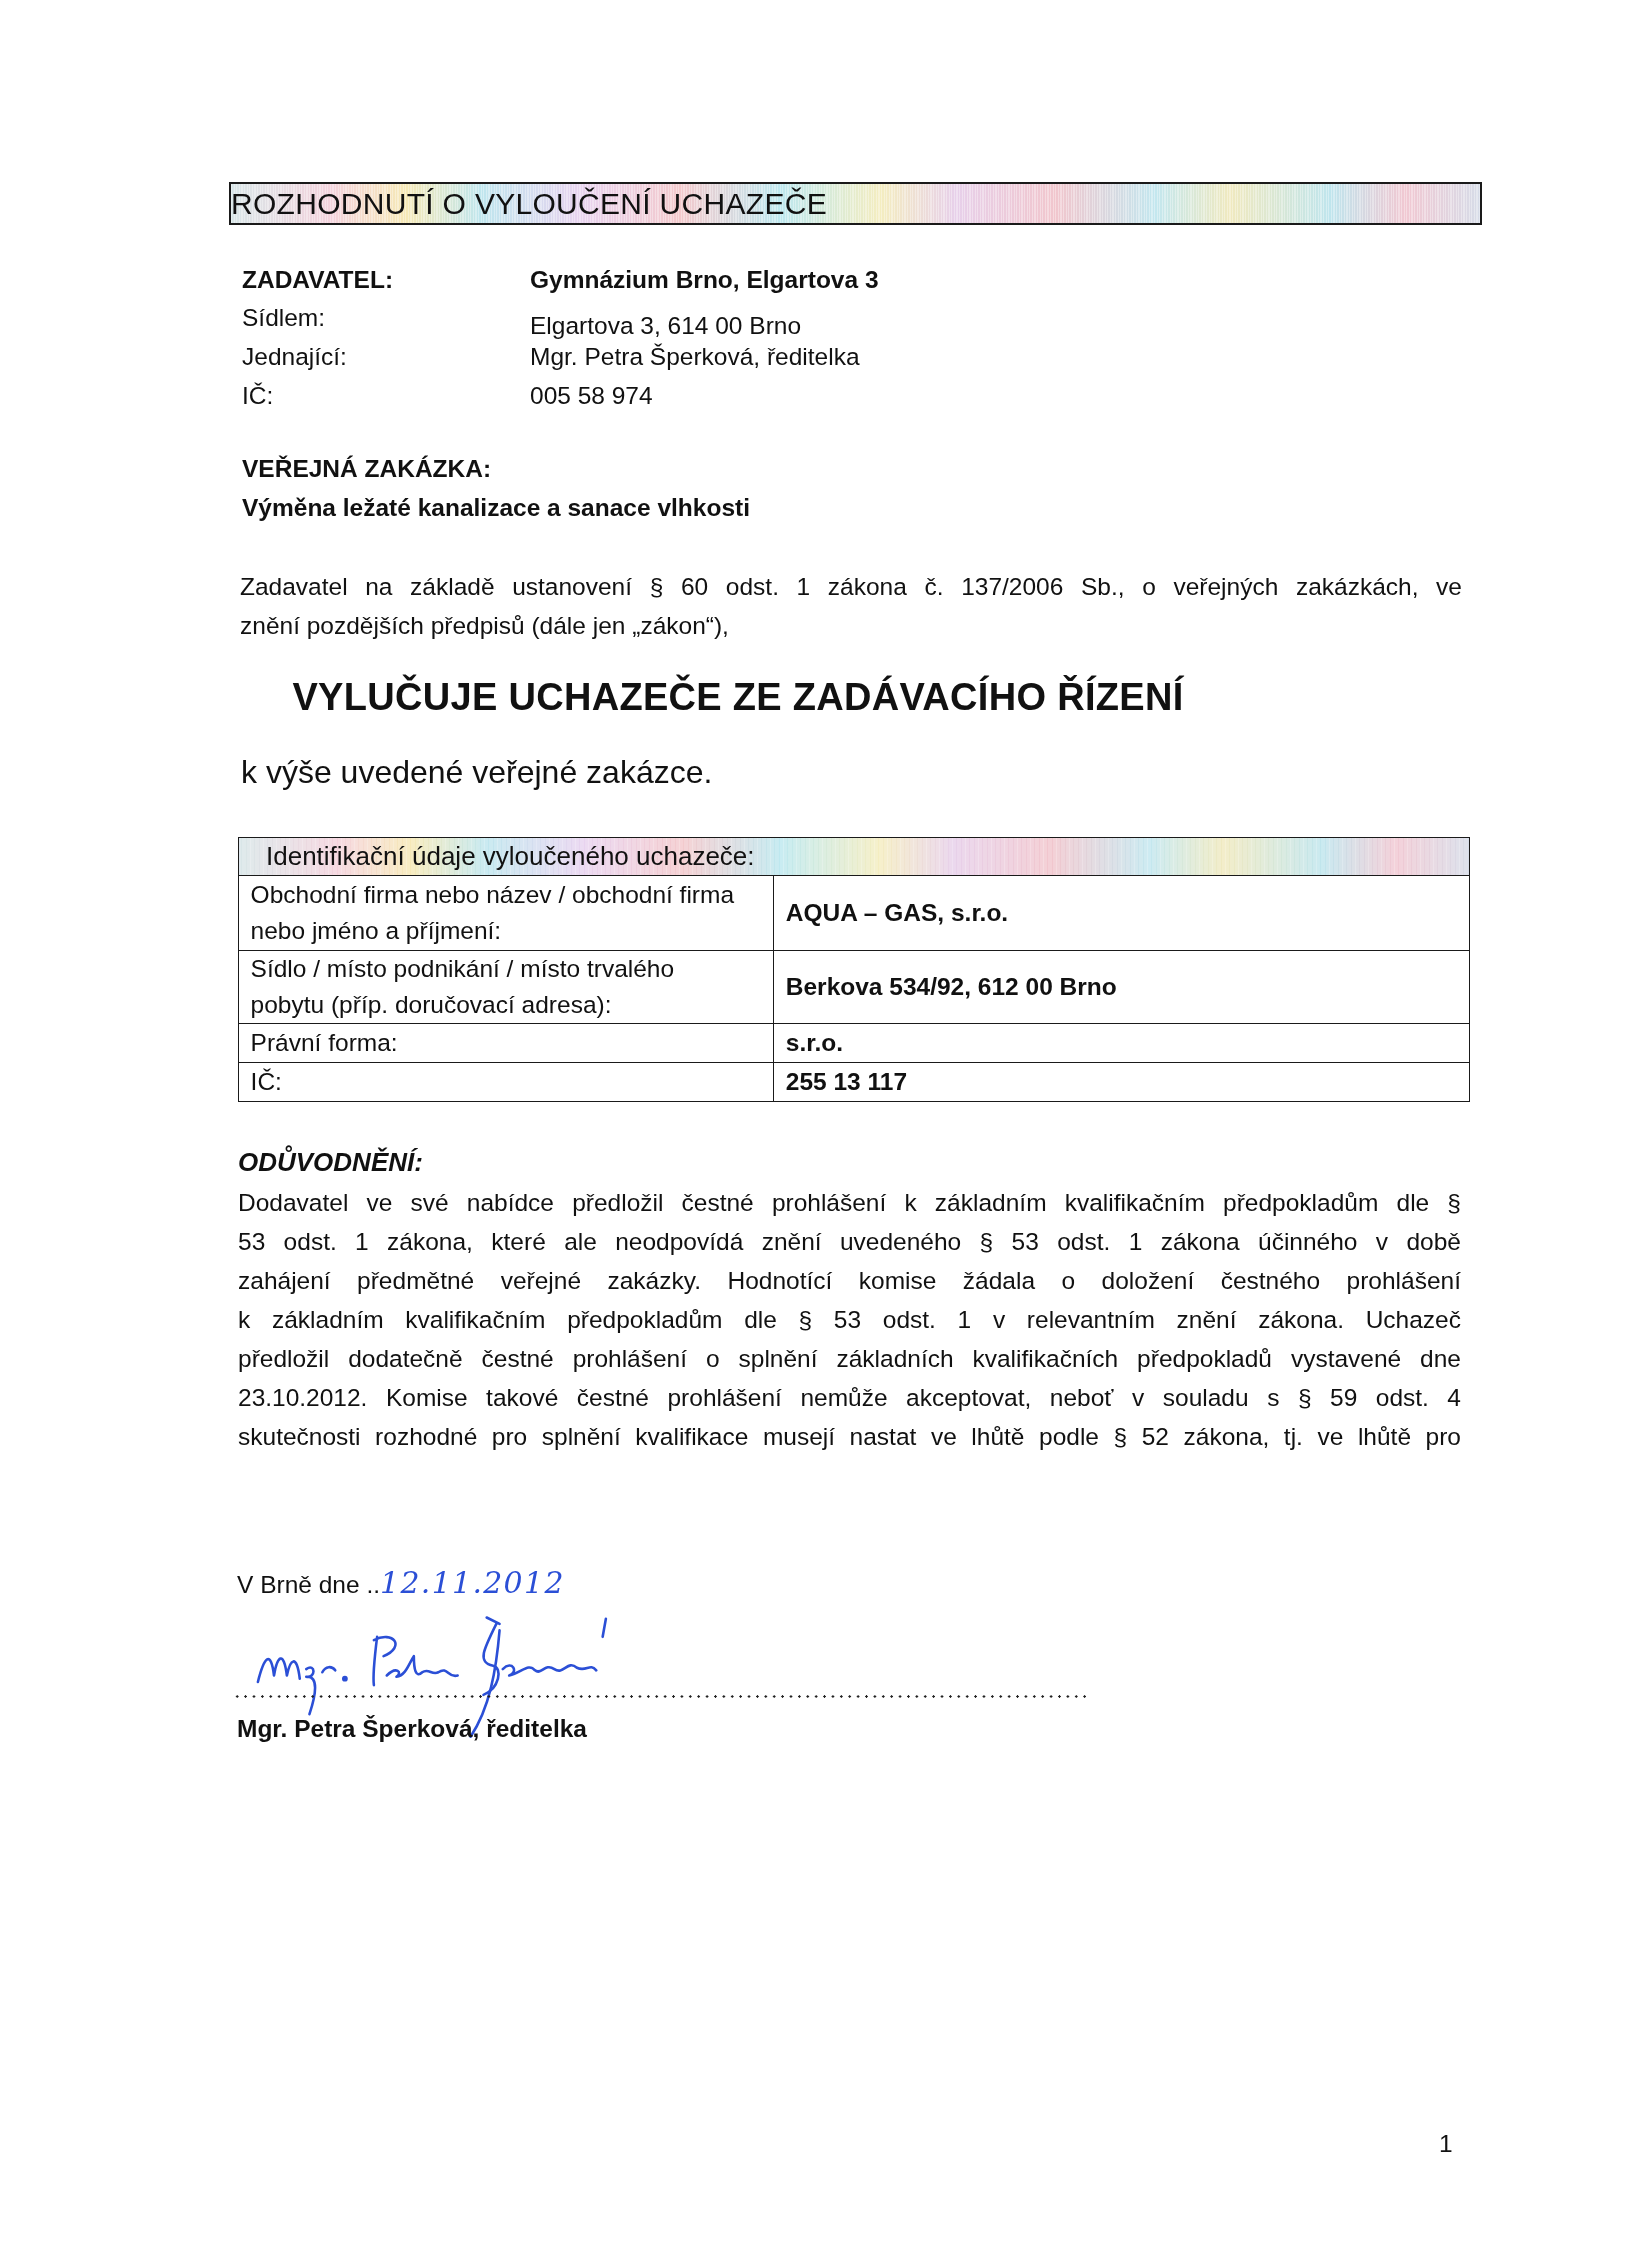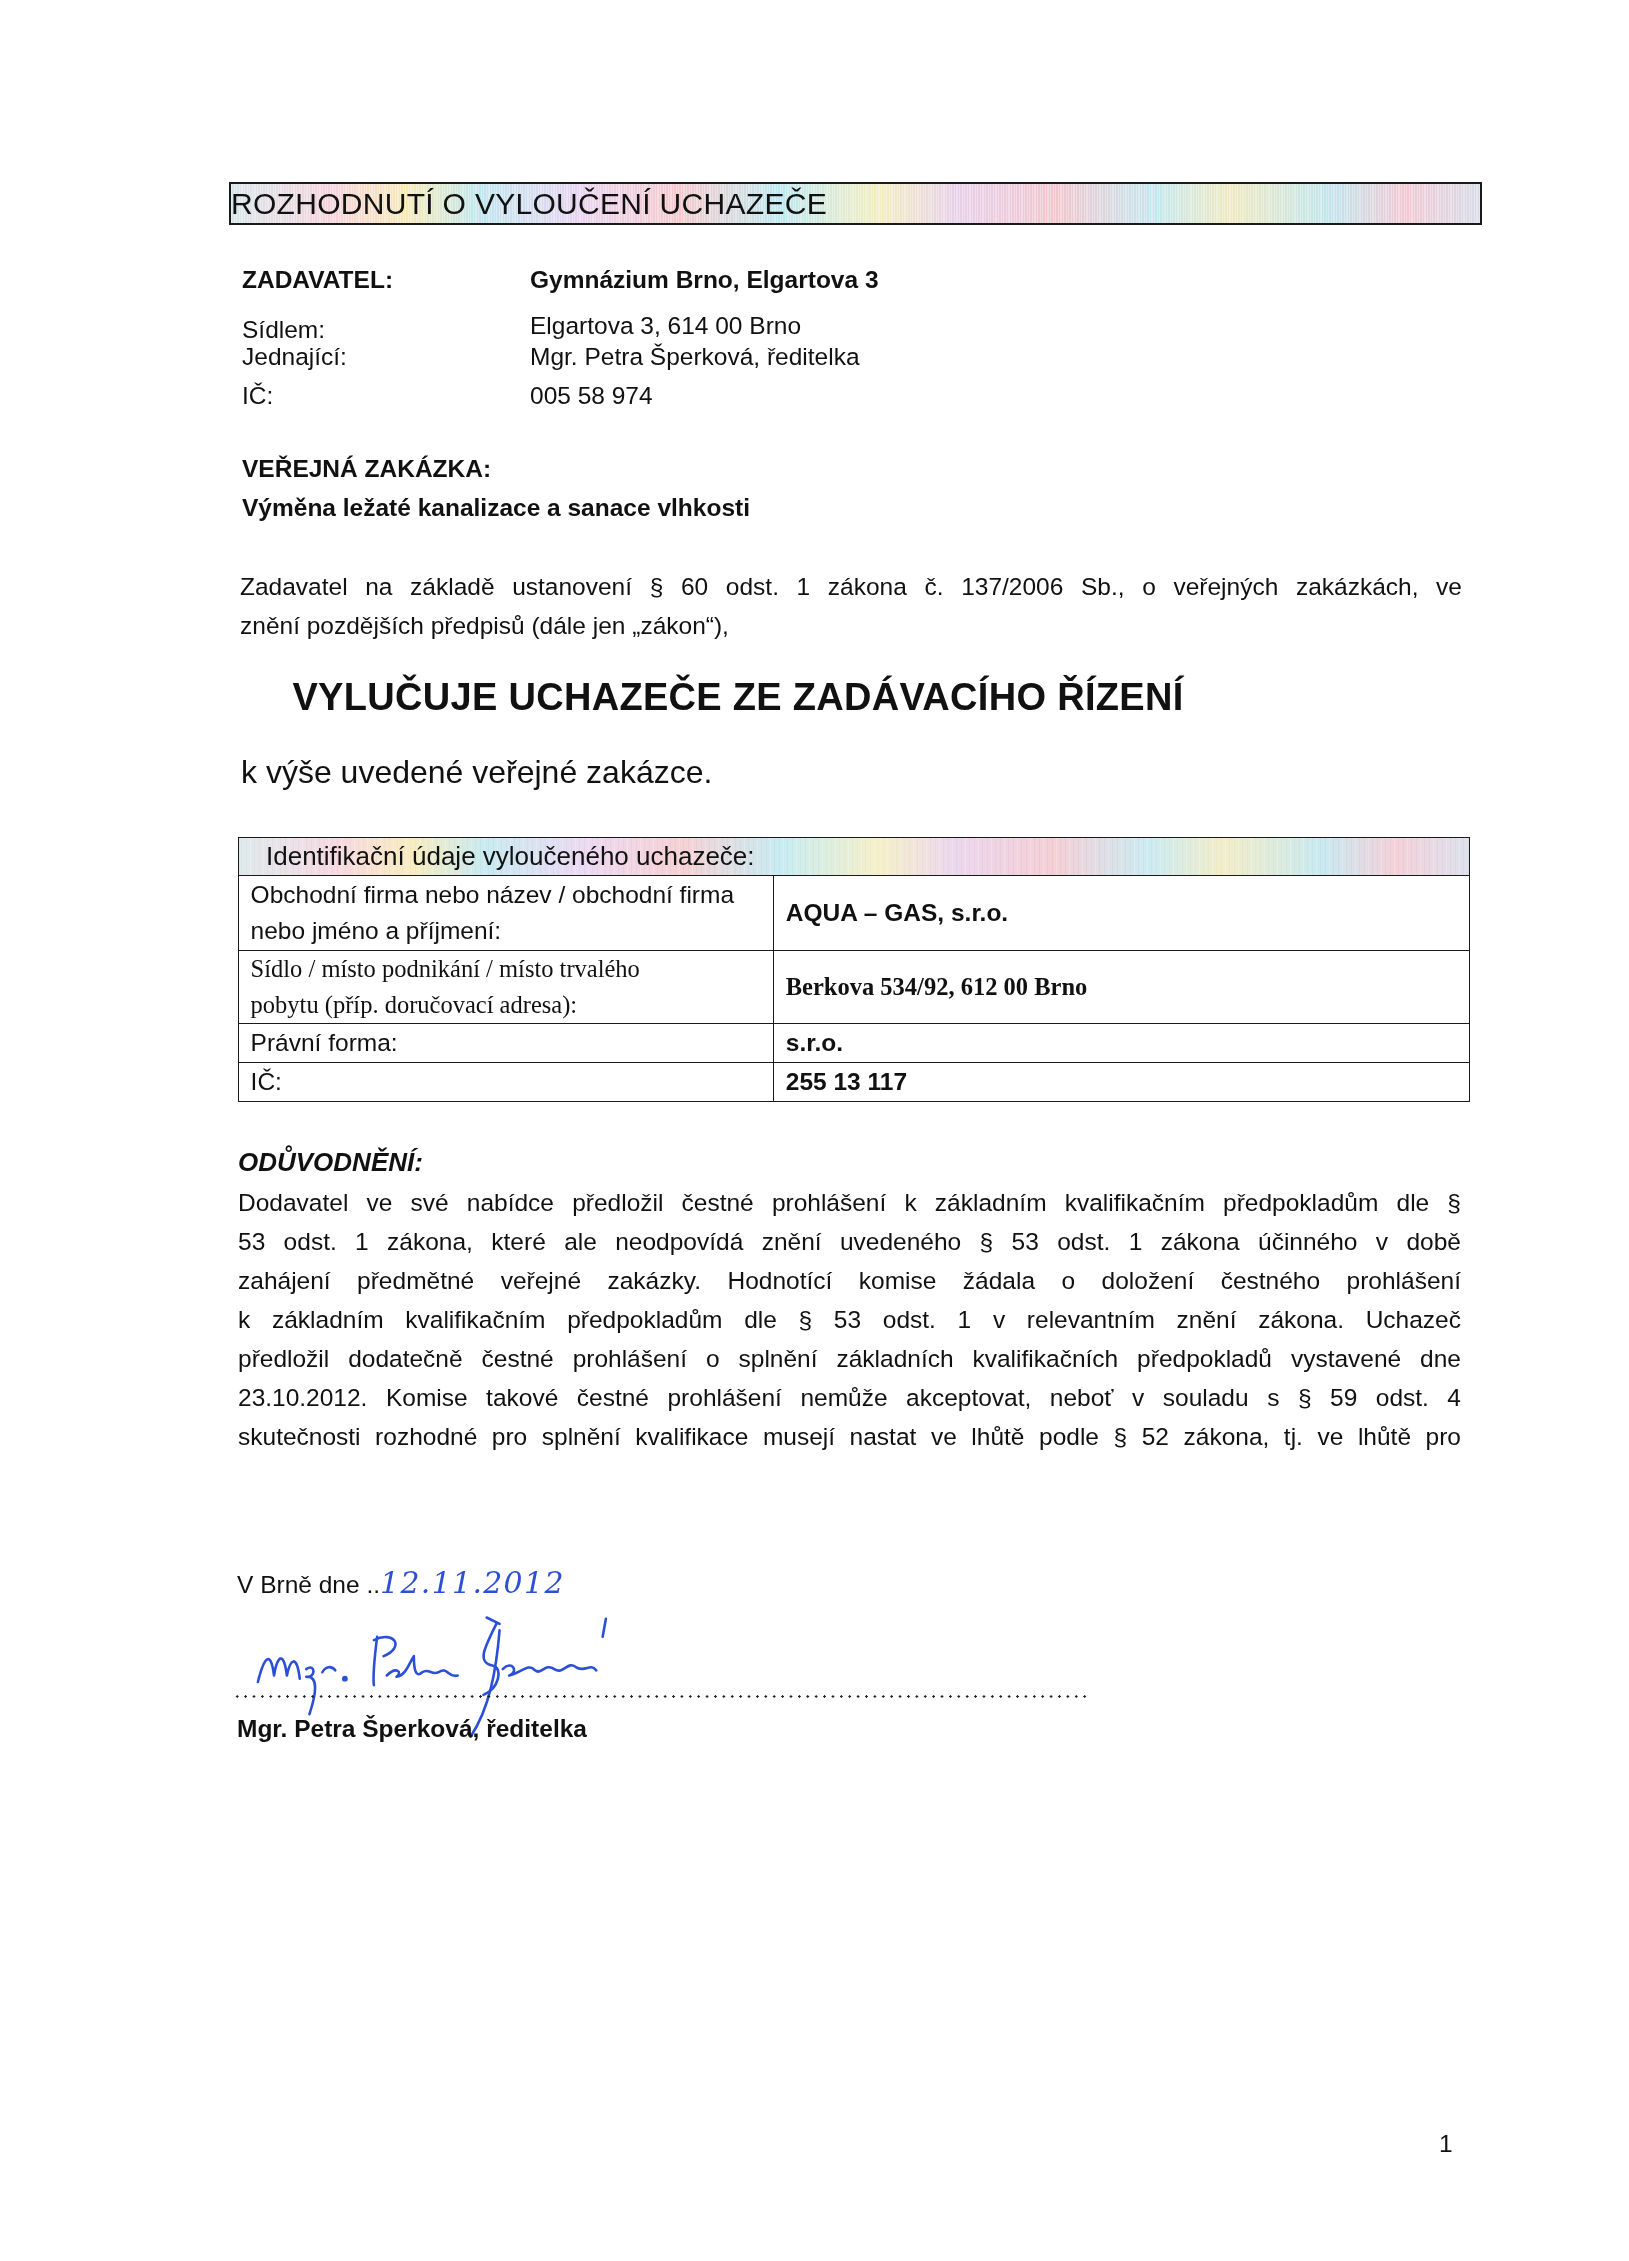--- a/index.html
+++ b/index.html
@@ -65,21 +65,21 @@
 </head>
 <body>
 
 <div class="abs title-bar iris">
   <span>ROZHODNUTÍ O VYLOUČENÍ UCHAZEČE</span>
 </div>
 
 <div class="zad-row bold" style="top:266px;">ZADAVATEL:</div>
 <div class="zad-val bold" style="top:266px;">Gymnázium Brno, Elgartova 3</div>
 
-<div class="zad-row" style="top:316px;">Sídlem:</div>
+<div class="zad-row" style="top:304px;">Sídlem:</div>
 <div class="zad-val" style="top:312px;">Elgartova 3, 614 00 Brno</div>
 
 <div class="zad-row" style="top:343px;">Jednající:</div>
 <div class="zad-val" style="top:343px;">Mgr. Petra Šperková, ředitelka</div>
 
 <div class="zad-row" style="top:382px;">IČ:</div>
 <div class="zad-val" style="top:382px;">005 58 974</div>
 
 <div class="zad-row bold" style="top:455px;">VEŘEJNÁ ZAKÁZKA:</div>
 <div class="zad-row bold" style="top:494px;">Výměna ležaté kanalizace a sanace vlhkosti</div>
@@ -97,21 +97,21 @@
       <tr>
     <td colspan="2" class="hdr iris">Identifikační údaje vyloučeného uchazeče:</td>
   </tr>
   <tr style="height:75px;">
     <td class="k">
       <div>Obchodní firma nebo název / obchodní firma</div>
       <div>nebo jméno a příjmení:</div>
     </td>
     <td class="v">AQUA – GAS, s.r.o.</td>
   </tr>
-  <tr style="height:57px;font-family:Liberation Serif, serif;">
+  <tr style="height:57px;">
     <td class="k">
       <div>Sídlo / místo podnikání / místo trvalého</div>
       <div>pobytu (příp. doručovací adresa):</div>
     </td>
     <td class="v">Berkova  534/92, 612 00 Brno</td>
   </tr>
   <tr style="height:39px;">
     <td class="k">
       <div>Právní forma:</div>
     </td>

